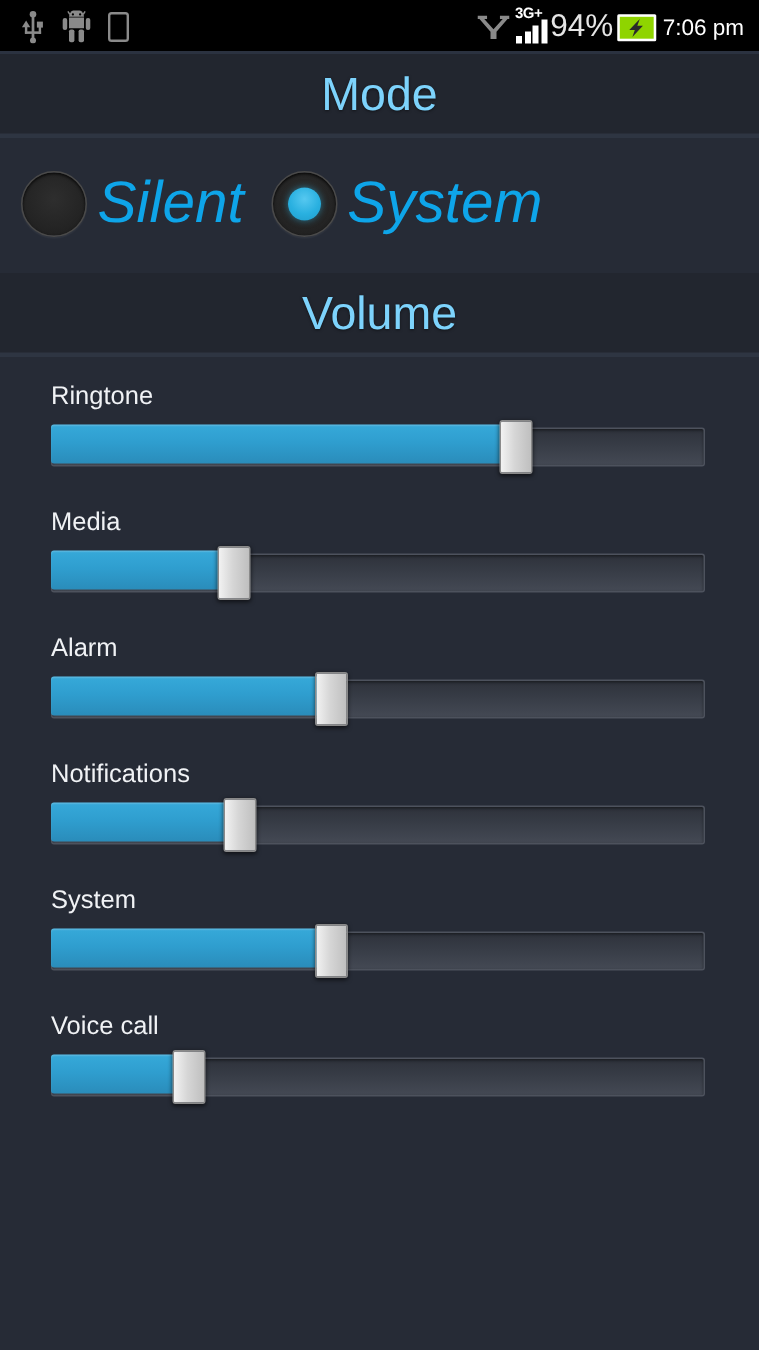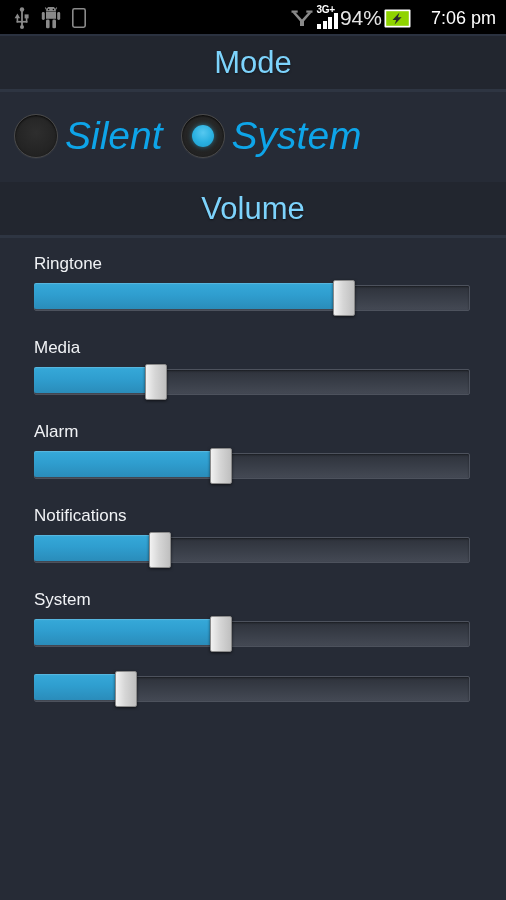--- a/index.html
+++ b/index.html
@@ -45,23 +45,23 @@
     line-height: 0;
   }
   .sb-text {
     color: #e5e5e5;
     font-size: 21px;
     letter-spacing: 0px;
     white-space: nowrap;
   }
   .sb-time {
     color: #ffffff;
-    font-size: 18px;
+    font-size: 15px;
     white-space: nowrap;
-    margin-left: 18px;
+    margin-left: 2px;
   }
 
   
   .signal-wrap {
     display: flex;
     align-items: flex-end;
     position: relative;
     height: 22px;
     padding-left: 1px;
   }
@@ -339,20 +339,21 @@
   <div class="vol-item">
     <div class="vol-label">System</div>
     <div class="slider">
       <div class="slider-track"></div>
       <div class="slider-fill" style="width: 43%;"></div>
       <div class="slider-thumb" style="left: 43%;"></div>
     </div>
   </div>
 
   <div class="vol-item">
+    <div class="vol-label">Voice call</div>
     <div class="slider">
       <div class="slider-track"></div>
       <div class="slider-fill" style="width: 21%;"></div>
       <div class="slider-thumb" style="left: 21%;"></div>
     </div>
   </div>
 
 </div>
 
 </body></html>

